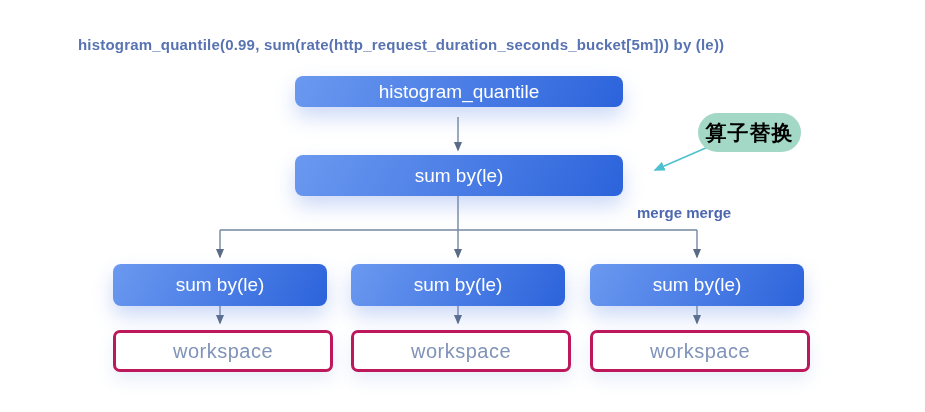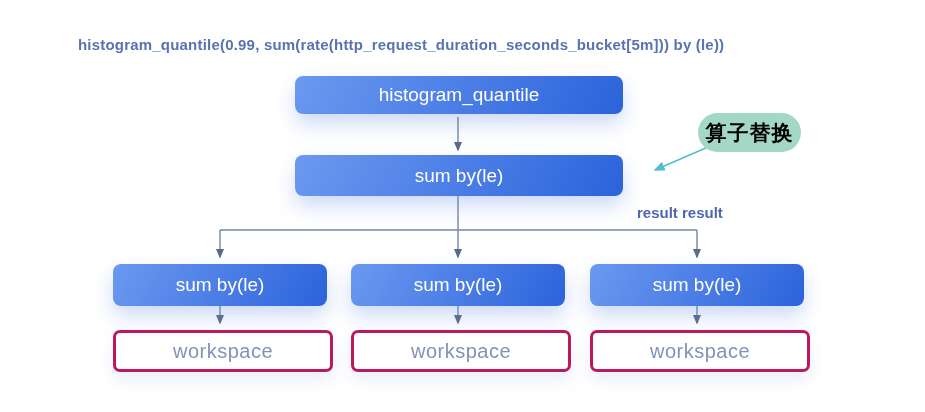--- a/index.html
+++ b/index.html
@@ -22,21 +22,21 @@
   }
   .node{
     position:absolute;
     display:flex;align-items:center;justify-content:center;
     background:linear-gradient(118deg,#6b99f0 0%,#2c63db 100%);
     border-radius:8px;
     color:#ffffff;
     font-size:19px;
     box-shadow:0 10px 20px rgba(100,140,230,0.32);
   }
-  .node-root{left:295px;top:76px;width:328px;height:38px;}
+  .node-root{left:295px;top:76px;width:328px;height:31px;}
   .node-merge{left:295px;top:155px;width:328px;height:41px;}
   .node-b0{left:113px;top:264px;width:214px;height:42px;}
   .node-b1{left:351px;top:264px;width:214px;height:42px;}
   .node-b2{left:590px;top:264px;width:214px;height:42px;}
   .workspace{
     position:absolute;
     top:330px;height:36px;
     background:#ffffff;
     border:3px solid #be185d;
     border-radius:7px;
@@ -99,21 +99,21 @@
     <line class="wire" x1="697" y1="306" x2="697" y2="323" marker-end="url(#ah)"></line>
     <line class="wire-teal" x1="708" y1="147" x2="655" y2="170" marker-end="url(#ah-teal)"></line>
   </svg>
 
   <div class="node node-root">histogram_quantile</div>
 
   <div class="node node-merge">sum by(le)</div>
 
   <div class="badge">算子替换</div>
 
-  <div class="merge-label">result result</div>
+  <div class="merge-label">merge merge</div>
 
   <div class="node node-b0">sum by(le)</div>
   <div class="node node-b1">sum by(le)</div>
   <div class="node node-b2">sum by(le)</div>
 
   <div class="workspace ws-0">workspace</div>
   <div class="workspace ws-1">workspace</div>
   <div class="workspace ws-2">workspace</div>
 
 </div>

